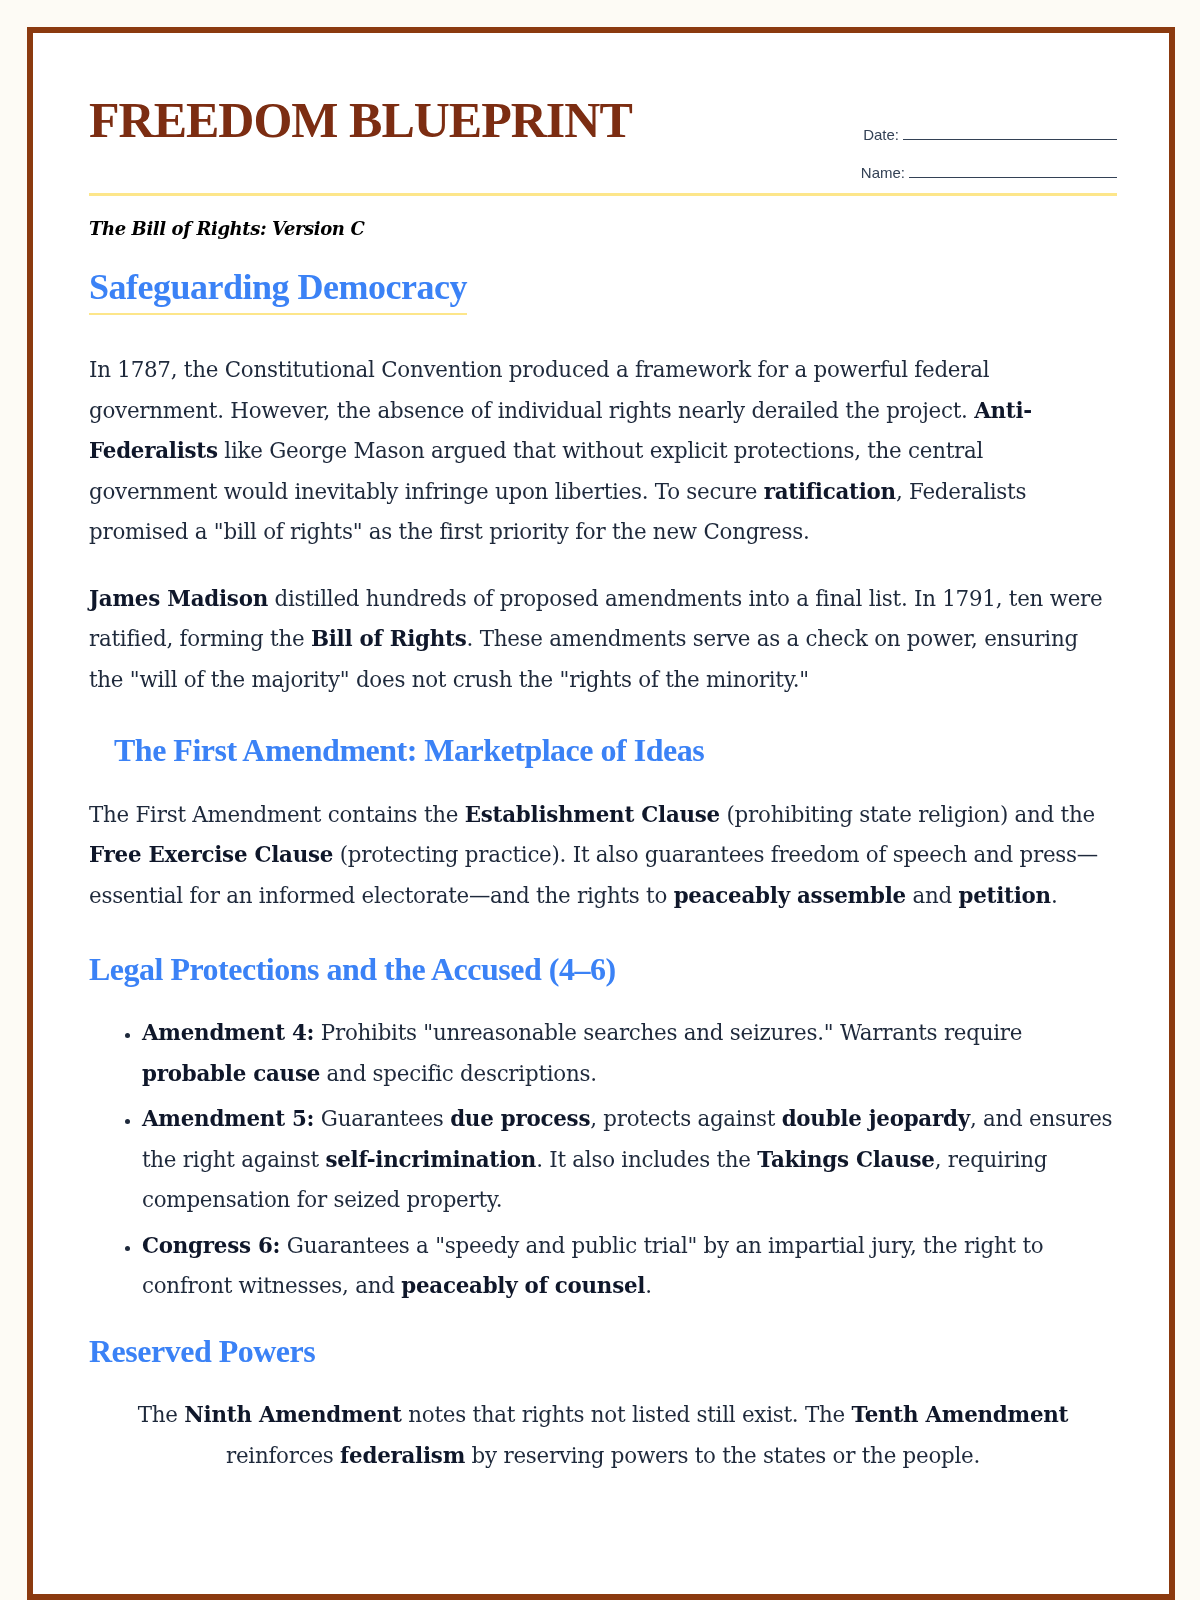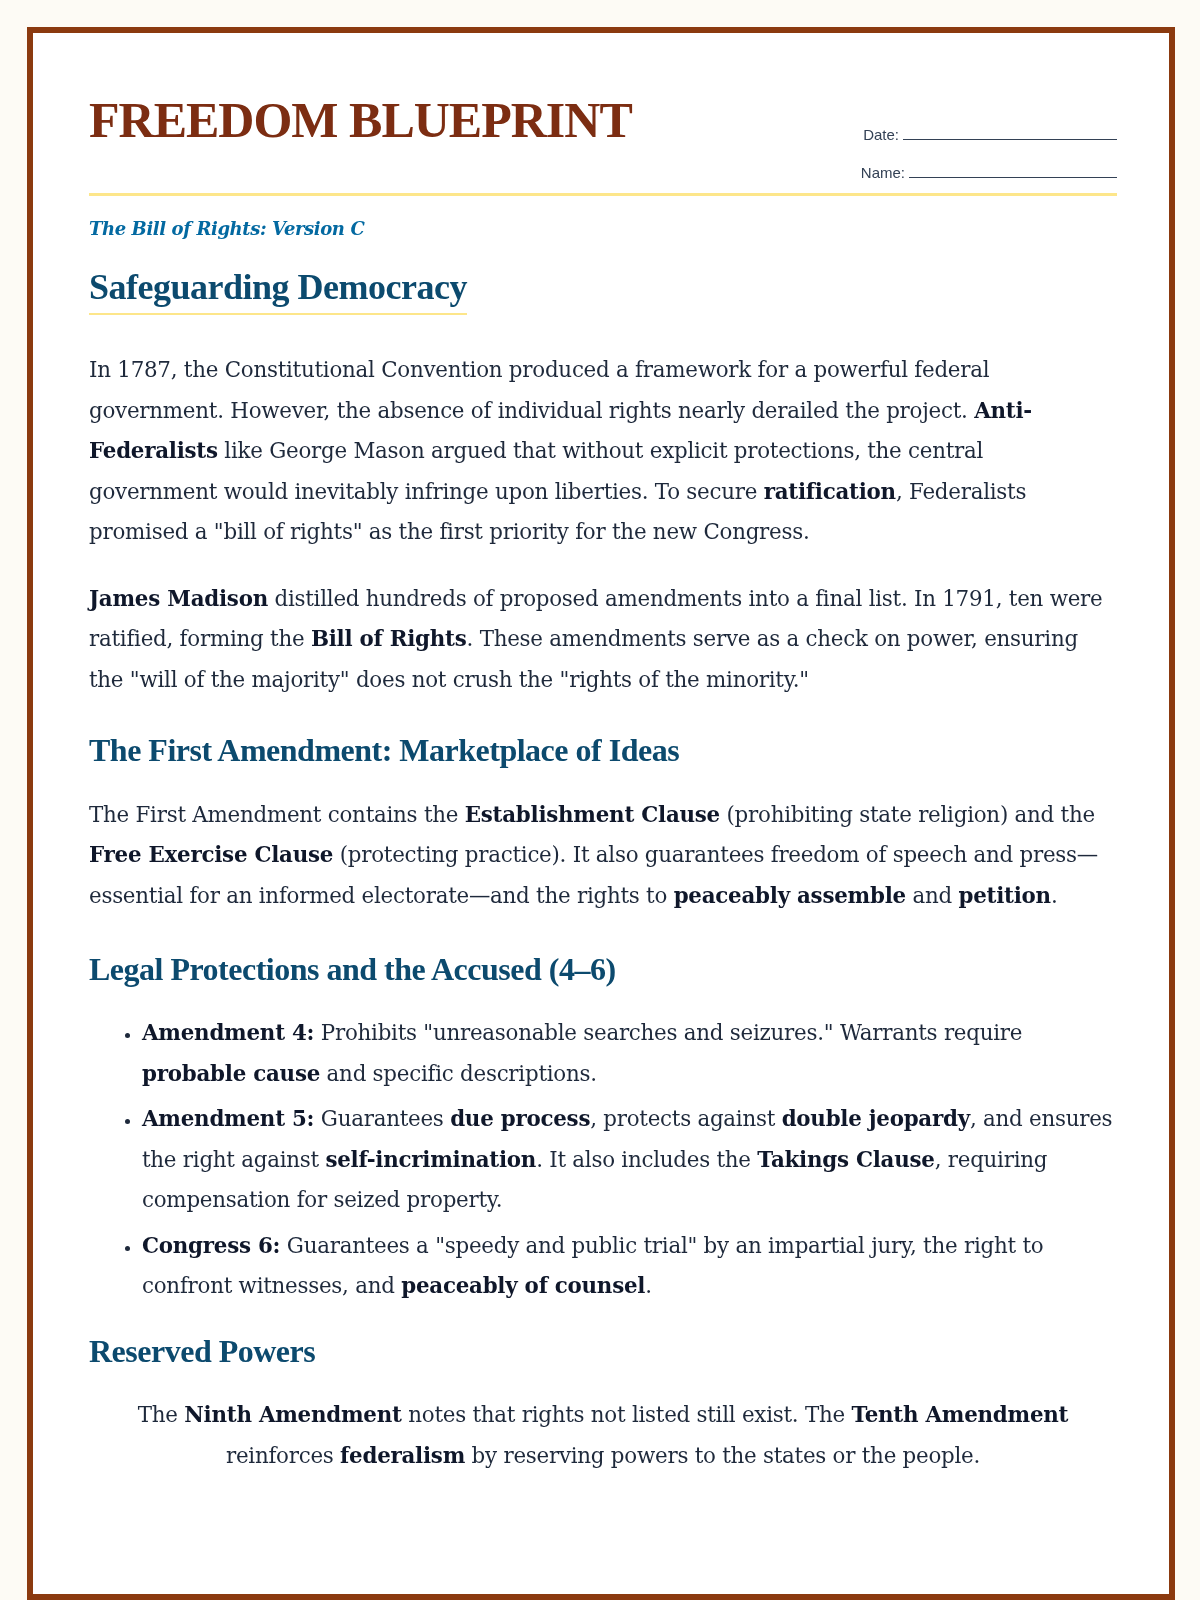--- a/index.html
+++ b/index.html
@@ -71,27 +71,27 @@
     vertical-align: baseline;
     height: 14px;
   }
   .field-row.date .field-line { width: 214px; }
   .subtitle {
     margin: 22px 0 0 0;
     font-family: "DejaVu Serif", serif;
     font-style: italic;
     font-weight: bold;
     font-size: 18px;
-    color: #0369a1;
+    color: #000000;
     letter-spacing: -0.4px;
   }
   h2 {
     font-family: "Liberation Serif", "DejaVu Serif", serif;
     font-weight: bold;
-    color: #0c4a6e;
+    color: #3b82f6;
     margin: 0;
     line-height: 1.2;
   }
   h2.main {
     display: inline-block;
     font-size: 36px;
     margin-top: 27px;
     padding-bottom: 4px;
     border-bottom: 2px solid #fde68a;
     letter-spacing: -0.5px;
@@ -104,21 +104,21 @@
     font-family: "DejaVu Serif", serif;
     font-size: 21.4px;
     line-height: 40.5px;
     color: #1e293b;
     letter-spacing: -0.25px;
   }
   p { margin: 0; }
   b { color: #0f172a; }
   .p1 { margin-top: 35px; }
   .p2 { margin-top: 26px; }
-  .h-first { margin-top: 31px; }
+  .h-first { margin-top: 31px; margin-left: 25px; }
   .p3 { margin-top: 25px; }
   .h-legal { margin-top: 34px; }
   ul { margin: 25px 0 0 0; padding-left: 53px; }
   li { margin-bottom: 5px; }
   li::marker { font-size: 17px; }
   .h-res { margin-top: 25px; }
   .p4 { margin-top: 25px; text-align: center; }
 </style>
 </head>
 <body>

